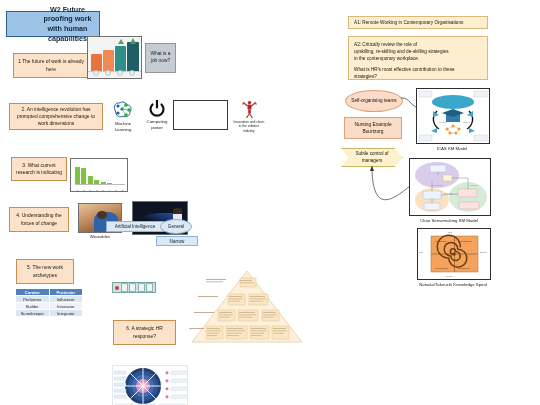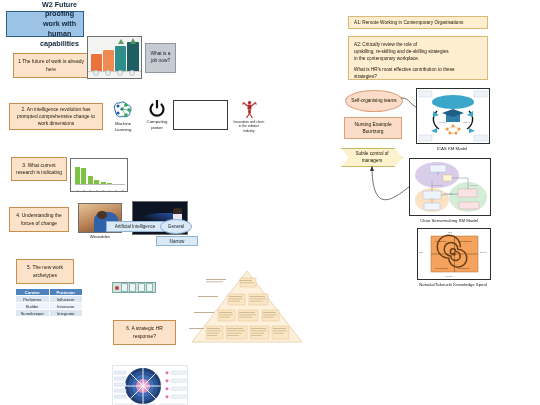--- a/index.html
+++ b/index.html
@@ -216,21 +216,21 @@
     line-height:1.4;
     display:flex; align-items:center; justify-content:center; text-align:center;
   }
   svg.connector { position:absolute; overflow:visible; pointer-events:none; }
 </style>
 </head>
 <body>
 
 <div class="canvas">
 
-  <div class="abs title-box" style="left:6px; top:11px; width:78px; height:26px;padding-left:32px;">W2 Future proofing work with human capabilities</div>
+  <div class="abs title-box" style="left:6px; top:11px; width:94px; height:26px;padding-left:32px;">W2 Future proofing work with human capabilities</div>
 
   <div class="abs step-box" style="left:13px; top:53px; width:76px; height:25px;">1 The future of work is already here</div>
 
   <div class="abs step-box" style="left:9px; top:103px; width:94px; height:27px;">2. An intelligence revolution has prompted comprehensive change to work dimensions</div>
 
   <div class="abs step-box" style="left:11px; top:157px; width:56px; height:24px;">3. What current research is indicating</div>
 
   <div class="abs step-box" style="left:9px; top:207px; width:60px; height:25px;">4. Understanding the forces of change</div>
 
   <div class="abs step-box" style="left:16px; top:259px; width:58px; height:25px;">5. The new work archetypes</div>

